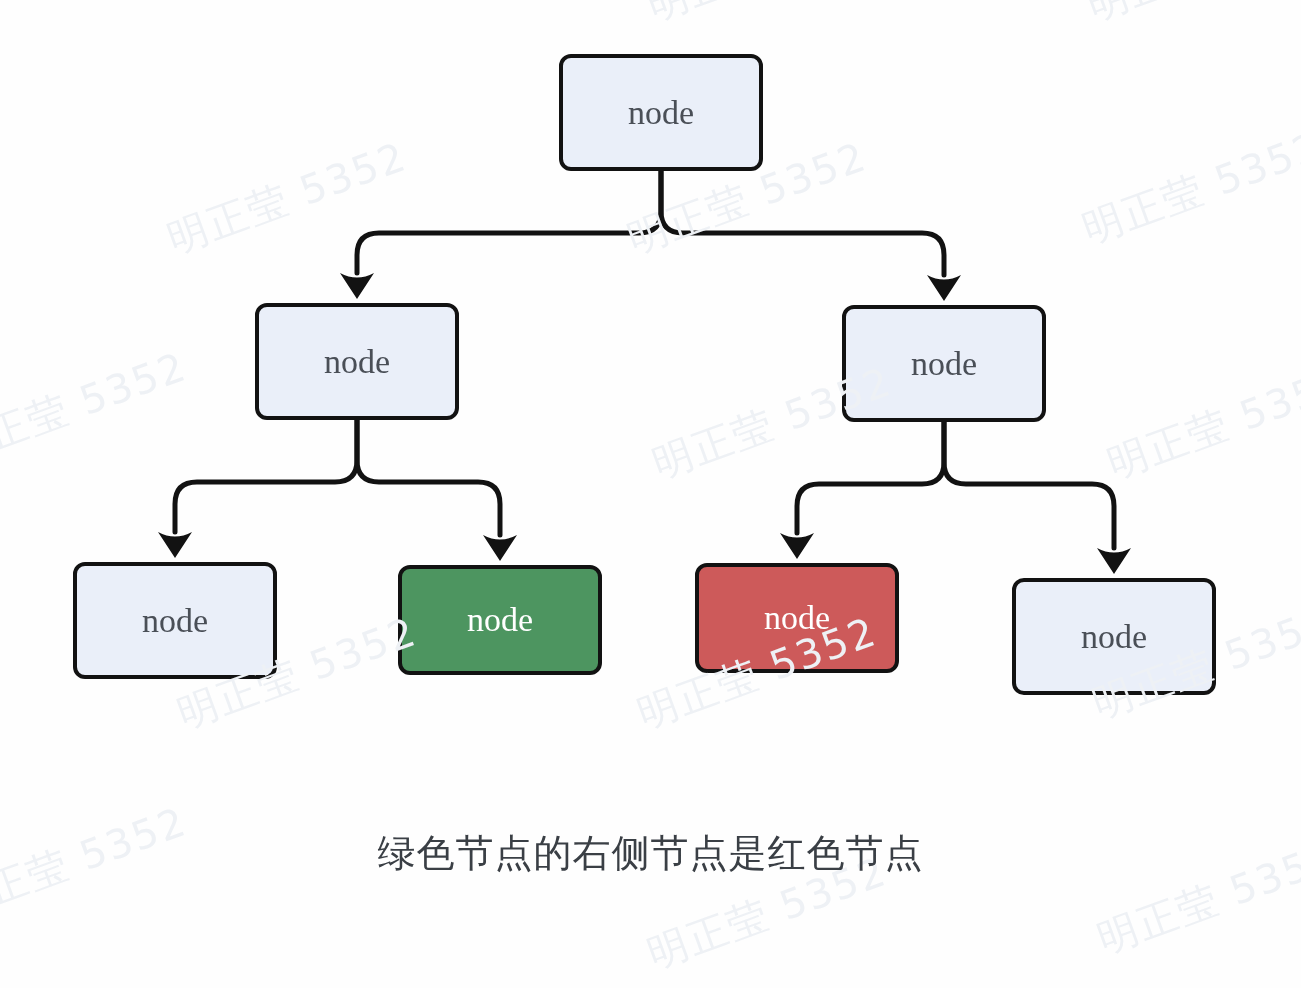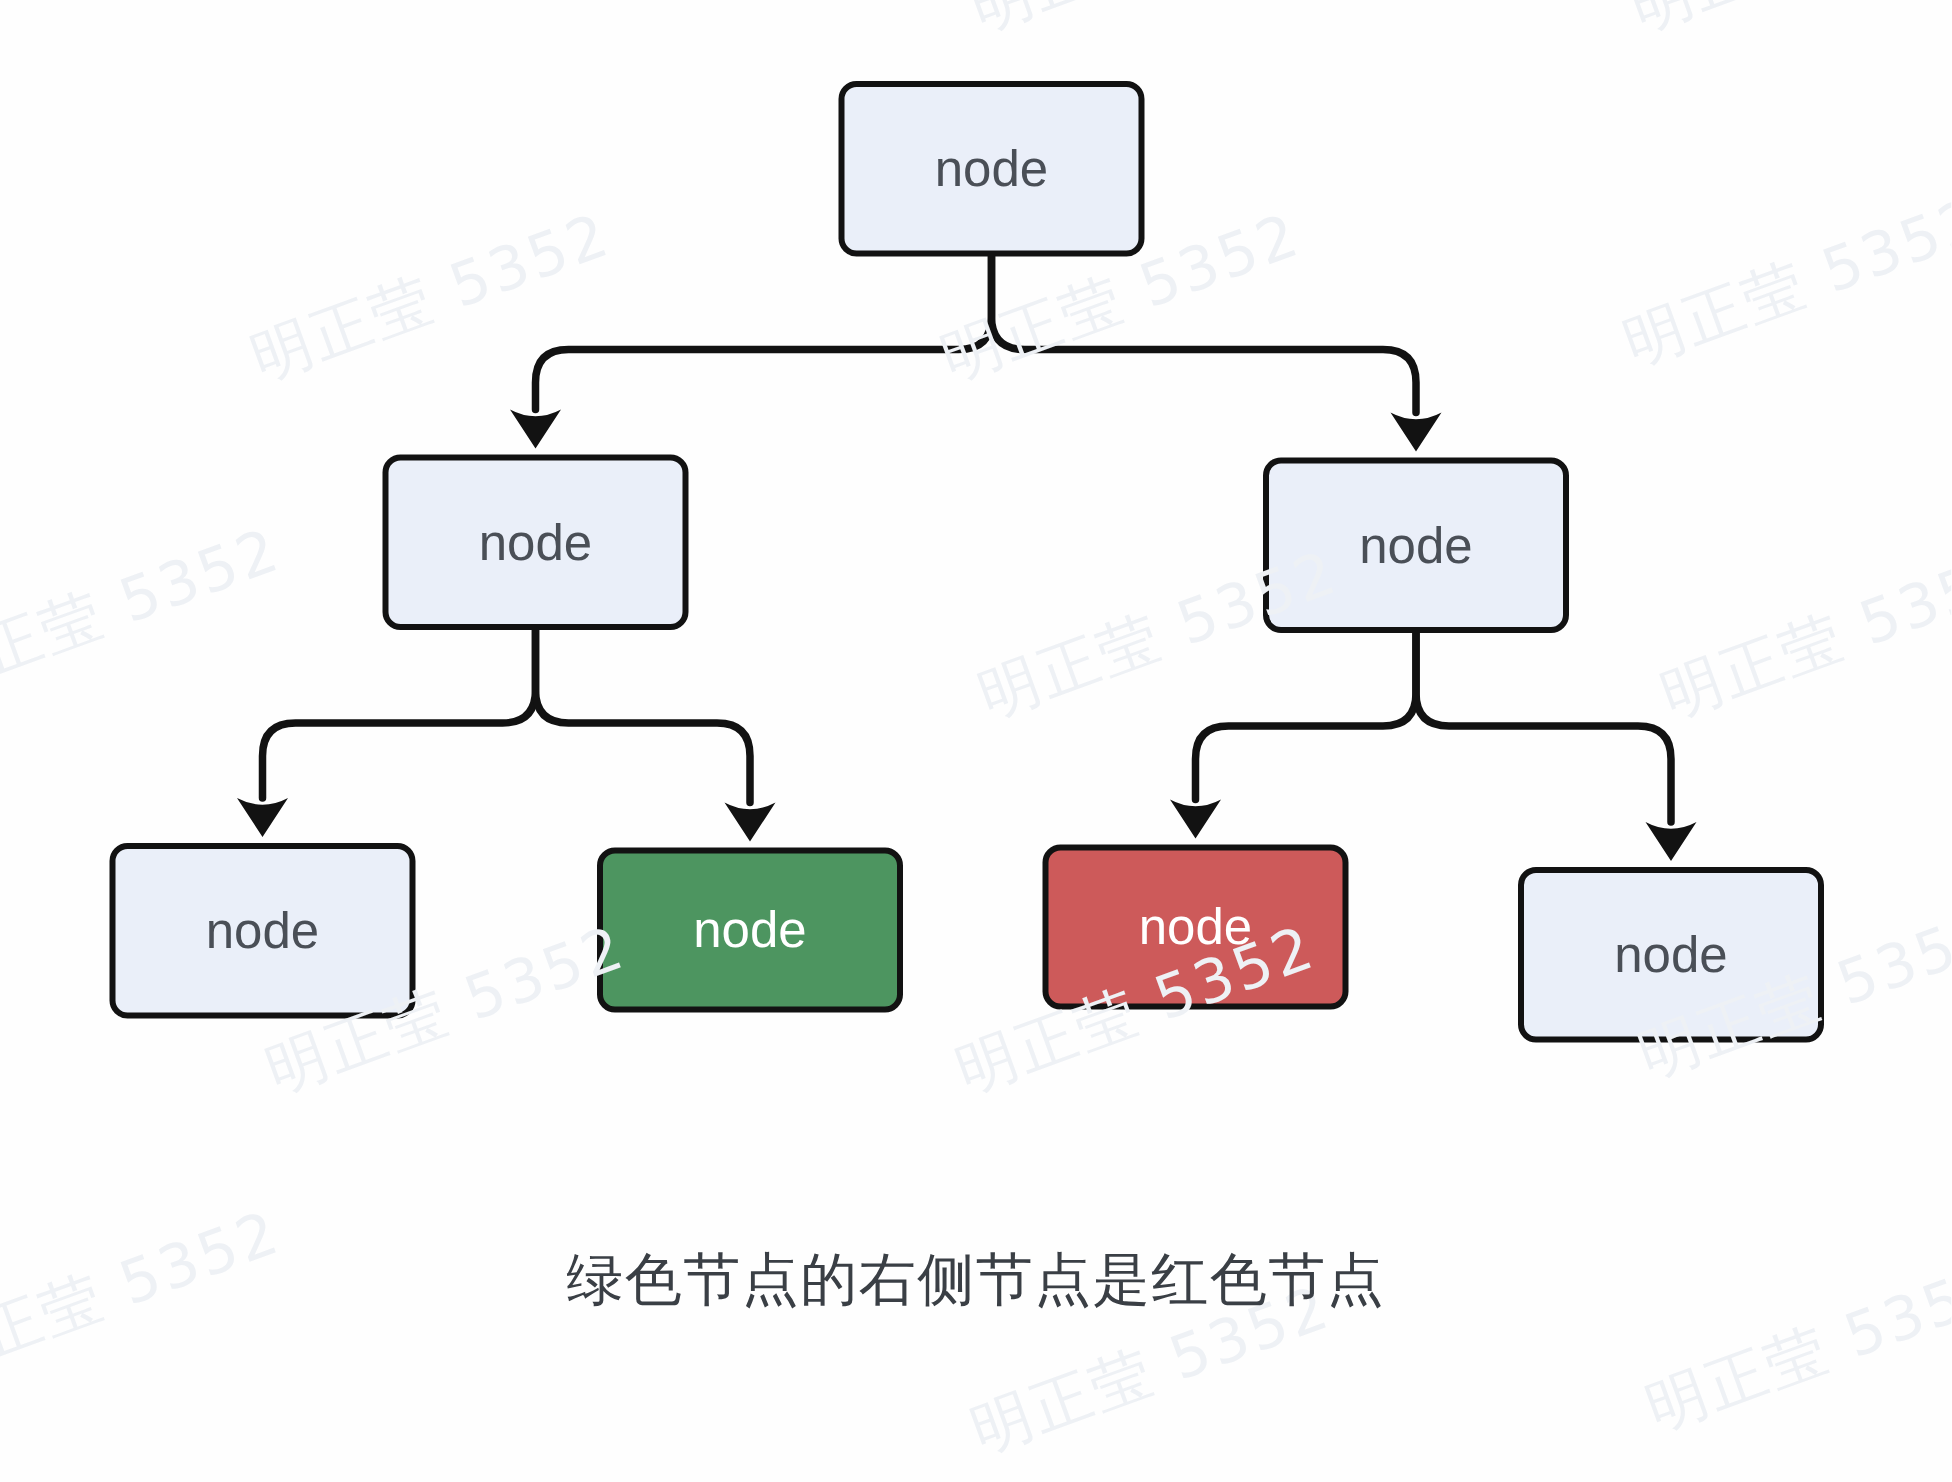--- a/index.html
+++ b/index.html
@@ -50,21 +50,21 @@
     box-sizing: border-box;
     border: 4px solid #121212;
     border-radius: 12px;
     display: flex;
     align-items: center;
     justify-content: center;
     z-index: 2;
   }
   .node-label {
     font-size: 34px;
-    font-family: Liberation Sans, sans-serif;
+    font-family: Liberation Serif, serif;
     line-height: 1;
   }
   .node.fill-default { background: #eaeff9; }
   .node.fill-default .node-label { color: #4a4f57; }
   .node.fill-green   { background: #4d9560; }
   .node.fill-green .node-label { color: #ffffff; }
   .node.fill-red     { background: #cd5a5a; }
   .node.fill-red .node-label { color: #ffffff; }
   
   #caption {

